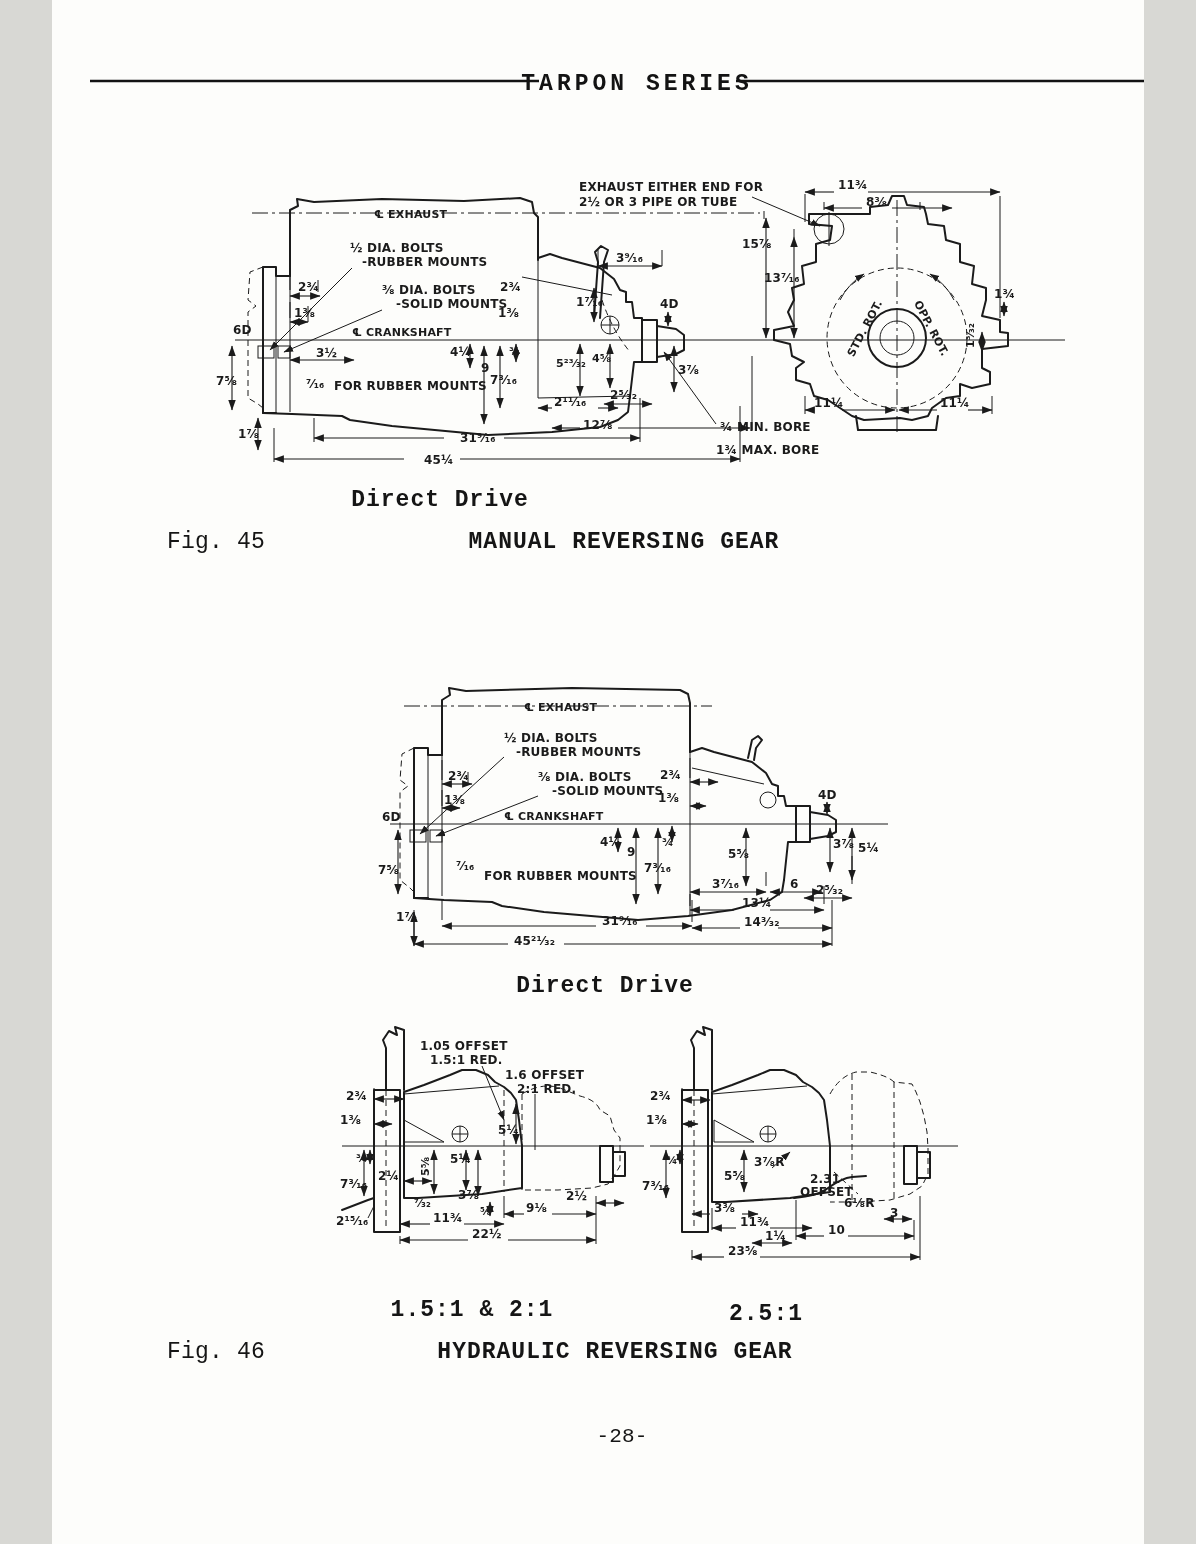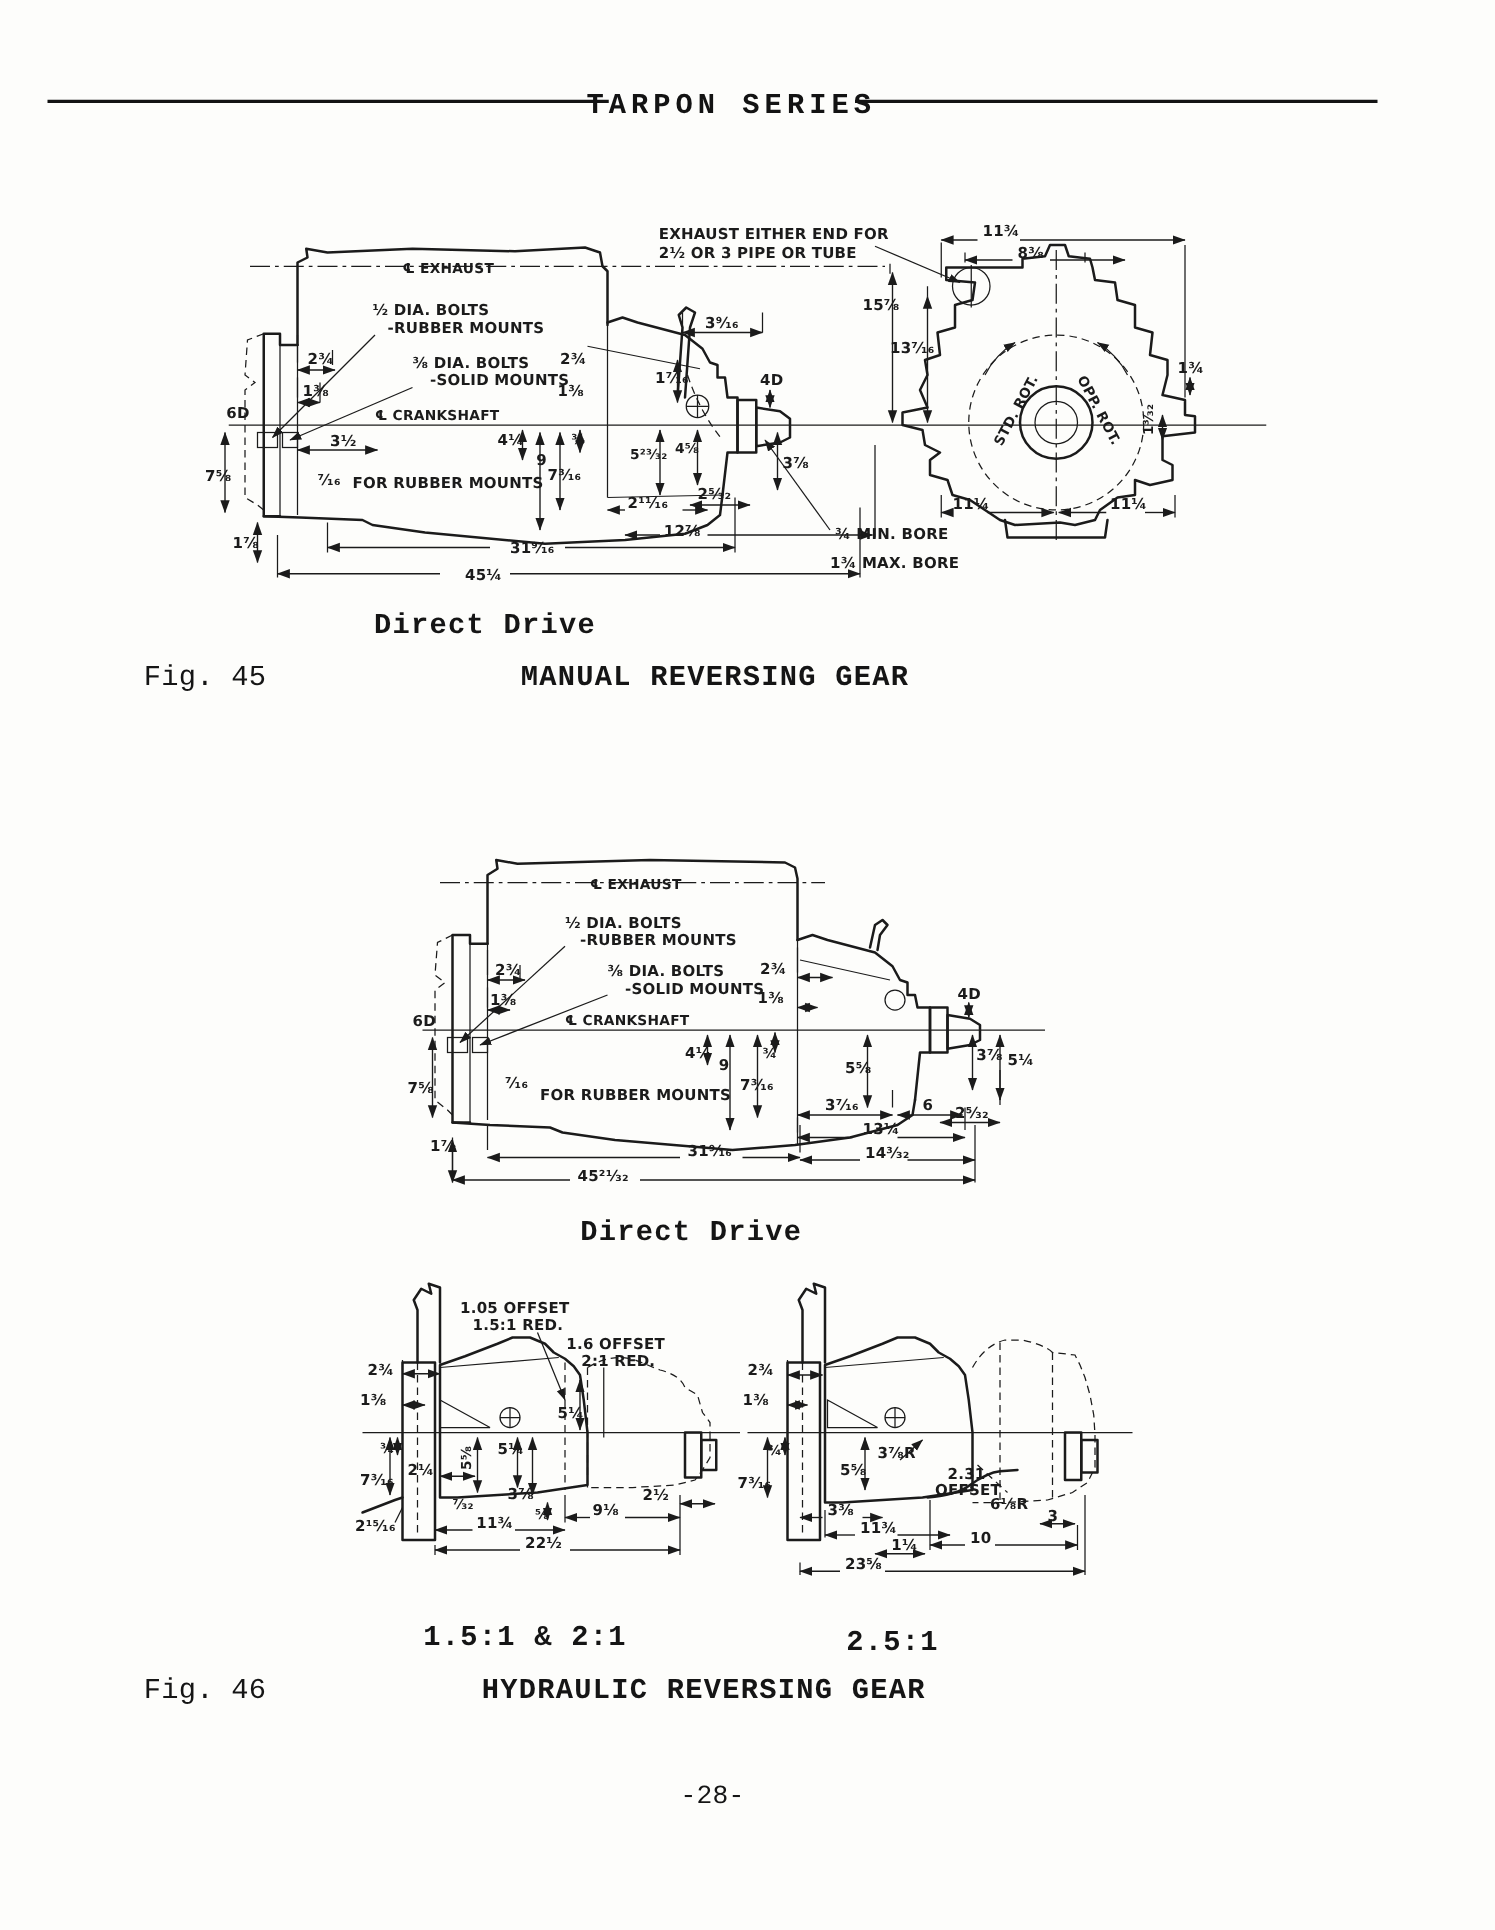--- a/index.html
+++ b/index.html
@@ -1,16 +1,16 @@
 <!DOCTYPE html>
 <html><head>
 <meta charset="utf-8">
 <style>
   html,body{margin:0;padding:0;background:#d8d8d4;}
-  .page{position:relative;width:1196px;height:1544px;margin:0 auto;background:#fdfdfb;overflow:hidden;
+  .page{position:relative;width:1092px;height:1544px;margin:0 auto;background:#fdfdfb;overflow:hidden;
         font-family:"DejaVu Sans","Liberation Sans",sans-serif;}
   svg{position:absolute;left:0;top:0;}
   svg text{font:700 12px "DejaVu Sans","Liberation Sans",sans-serif;fill:#1b1b1b;letter-spacing:.2px;}
   .tc{text-anchor:middle;}
   .ts{font-size:11px;}
   .cap{font:700 23px "Liberation Mono","DejaVu Sans Mono",monospace;letter-spacing:1px;fill:#151515;}
   .fig{font:400 23px "Liberation Mono","DejaVu Sans Mono",monospace;fill:#151515;}
   .hdr{font:700 23px "Liberation Mono","DejaVu Sans Mono",monospace;letter-spacing:4px;fill:#131313;}
   .pg{font:500 21px "Liberation Mono","DejaVu Sans Mono",monospace;fill:#151515;}
   .ln{stroke:#1b1b1b;stroke-width:2;fill:none;stroke-linejoin:round;stroke-linecap:round;}

